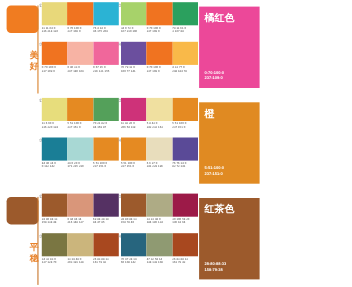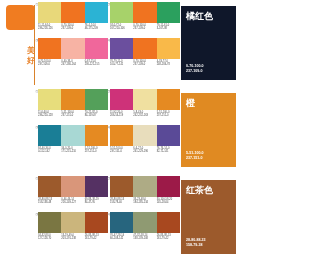--- a/index.html
+++ b/index.html
@@ -261,21 +261,21 @@
             <div class="code-line">237-109-0</div>
           </div>
           <div class="code-cell">
             <div class="code-line">4-33-77-0</div>
             <div class="code-line">248-184-78</div>
           </div>
         </div>
       </div>
     </div>
 
-    <div class="named-panel" style="background: #0f172a;">
+    <div class="named-panel" style="background: #ec4899;">
       <div class="named-title">橘红色</div>
       <div class="named-codes">
         <div class="named-code-line">0-70-100-0</div>
         <div class="named-code-line">237-109-0</div>
       </div>
     </div>
   </div>
 
   <div class="section">
 
@@ -376,20 +376,25 @@
     <div class="named-panel" style="background: rgb(224, 138, 34);">
       <div class="named-title">橙</div>
       <div class="named-codes">
         <div class="named-code-line">5-51-100-0</div>
         <div class="named-code-line">237-151-0</div>
       </div>
     </div>
   </div>
 
   <div class="section">
+    <div class="key-col">
+      <div class="key-swatch" style="background: rgb(156, 90, 44);"></div>
+      <div class="key-stem" style="background: rgb(200, 118, 43);"></div>
+      <div class="mood-label" style="color: rgb(232, 130, 42);">平稳</div>
+    </div>
 
     <div class="palette-grid">
       <div class="palette p1">
         <div class="pal-num">①</div>
         <div class="swatch-row">
           <div class="swatch" style="background: rgb(156, 90, 44);"></div>
           <div class="swatch" style="background: rgb(217, 150, 122);"></div>
           <div class="swatch" style="background: rgb(85, 49, 99);"></div>
         </div>
         <div class="code-row">

